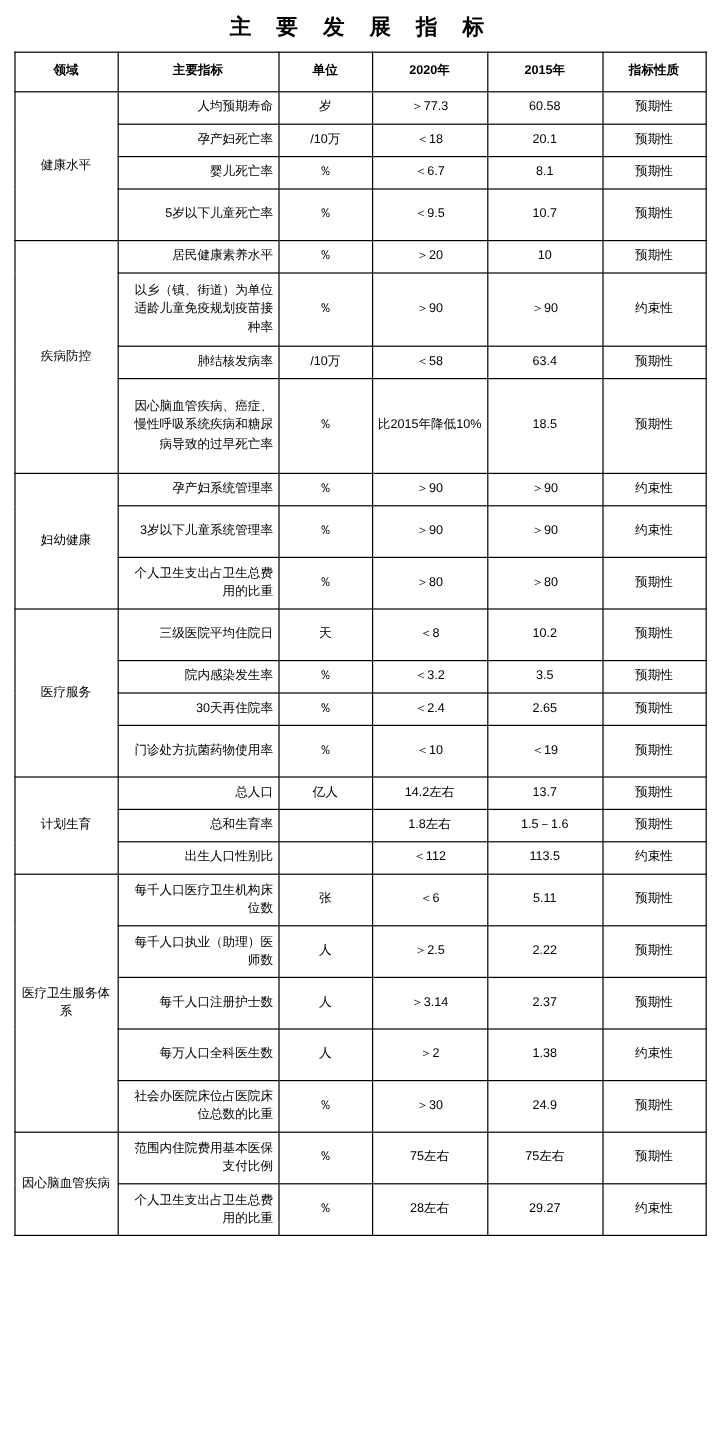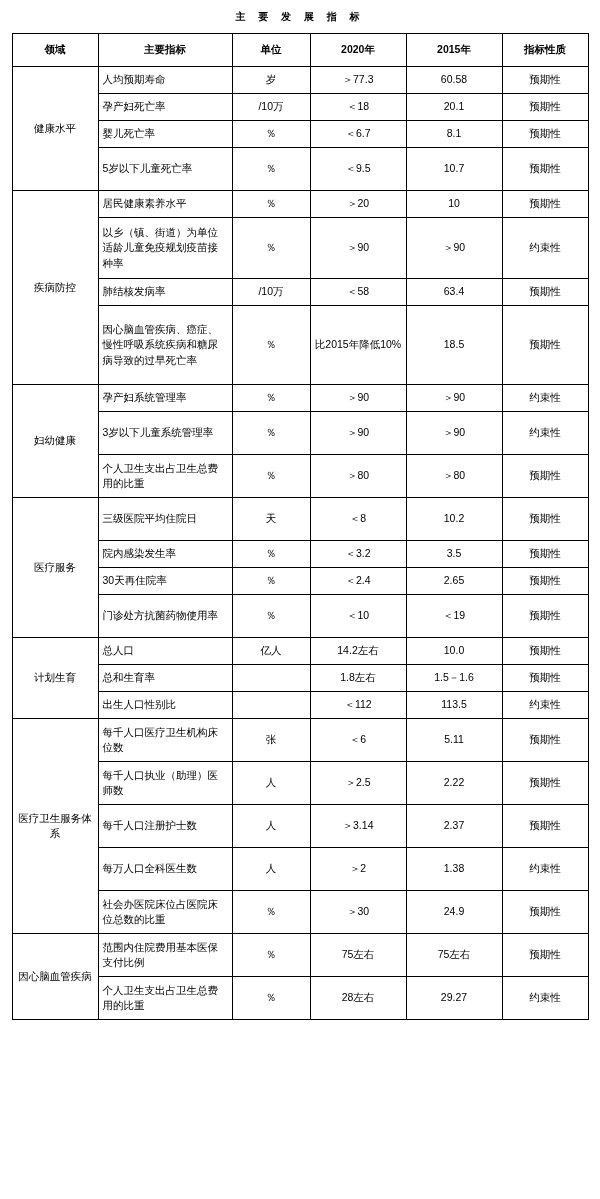--- a/index.html
+++ b/index.html
@@ -16,25 +16,25 @@
   }
   .page {
     width: 600px;
     height: 1199px;
     position: relative;
     box-sizing: border-box;
     padding: 0;
   }
   .doc-title {
     text-align: center;
-    font-size: 10px;
+    font-size: 18px;
     font-weight: bold;
     letter-spacing: 5px;
     padding: 10px 0 9px 0;
-    font-family: Liberation Sans, sans-serif;
+    font-family: Liberation Mono, monospace;
   }
   table.main {
     border-collapse: collapse;
     width: 556px;
     margin: 0 auto;
     table-layout: fixed;
   }
   table.main td, table.main th {
     border: 1px solid #000000;
     font-size: 10.5px;
@@ -45,21 +45,21 @@
   }
   thead th {
     font-weight: bold;
     height: 26px;
   }
   td.domain {
     text-align: center;
     font-weight: normal;
   }
   td.indicator {
-    text-align: left;
+    text-align: right;
     padding-left: 7px;
   }
   td.unit, td.v2020, td.v2015, td.nature {
     text-align: center;
   }
   
   col.c-domain { width: 86px; }
   col.c-indicator { width: 134px; }
   col.c-unit { width: 78px; }
   col.c-2020 { width: 96px; }
@@ -204,21 +204,21 @@
           <td class="unit">％</td>
           <td class="v2020">＜10</td>
           <td class="v2015">＜19</td>
           <td class="nature">预期性</td>
         </tr>
         <tr class="r1">
           <td class="domain" rowspan="3">计划生育</td>
           <td class="indicator">总人口</td>
           <td class="unit">亿人</td>
           <td class="v2020">14.2左右</td>
-          <td class="v2015">10.0</td>
+          <td class="v2015">13.7</td>
           <td class="nature">预期性</td>
         </tr>
         <tr class="r1">
           <td class="indicator">总和生育率</td>
           <td class="unit"></td>
           <td class="v2020">1.8左右</td>
           <td class="v2015">1.5－1.6</td>
           <td class="nature">预期性</td>
         </tr>
         <tr class="r1">

